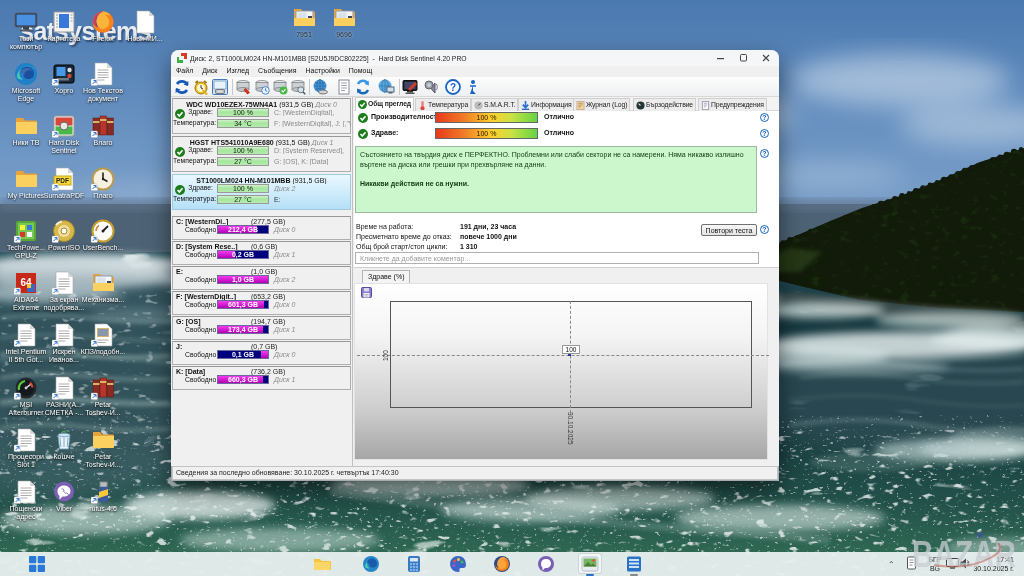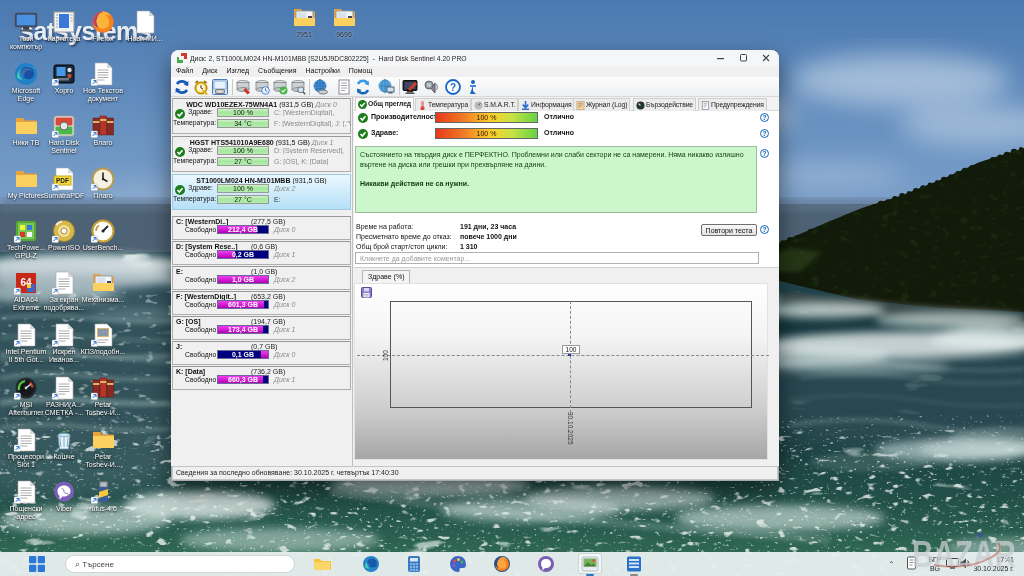--- a/index.html
+++ b/index.html
@@ -603,21 +603,20 @@
     </svg>
     <div class="lbl">rufus-4.6</div>
   </div>
 <div id="taskbar">
   <svg class="tbi" style="left:29px;top:4px;width:16px;height:16px;" viewBox="0 0 16 16">
       <rect x="0" y="0" width="7.3" height="7.3" rx="1" fill="#2a78d8"></rect>
       <rect x="8.7" y="0" width="7.3" height="7.3" rx="1" fill="#2a78d8"></rect>
       <rect x="0" y="8.7" width="7.3" height="7.3" rx="1" fill="#2a78d8"></rect>
       <rect x="8.7" y="8.7" width="7.3" height="7.3" rx="1" fill="#2a78d8"></rect>
     </svg>
-  <div id="search"><span style="font-size:9px;">⌕</span>&nbsp;Търсене</div>
   <svg class="tbi" style="left:313px;" viewBox="0 0 18 18">
       <path d="M1,4 h6 l1.5,2 H17 a1,1 0 0 1 1,1 V14 a1,1 0 0 1 -1,1 H2 a1,1 0 0 1 -1,-1 Z" fill="#f8c43c"></path>
       <path d="M1,7 h16 v7 a1,1 0 0 1 -1,1 H2 a1,1 0 0 1 -1,-1 Z" fill="#fcd668"></path>
     </svg>
   <svg class="tbi" style="left:362px;" viewBox="0 0 18 18">
       <circle cx="9" cy="9" r="8" fill="#2684c8"></circle>
       <path d="M3,12 a8,8 0 0 1 13,-6 c-2,-2.5 -7,-3 -9.5,0 C4.5,8.5 5,12 8,13.5 c-2,0 -4,-0.5 -5,-1.5" fill="#48d0b0"></path>
       <path d="M5,8 a5,5 0 0 1 10,1 c0,2 -2,3.5 -4,3.5 -3,0 -4,-2 -3.5,-3.5" fill="#1a5aa8"></path>
     </svg>
   <svg class="tbi" style="left:405px;" viewBox="0 0 18 18">

